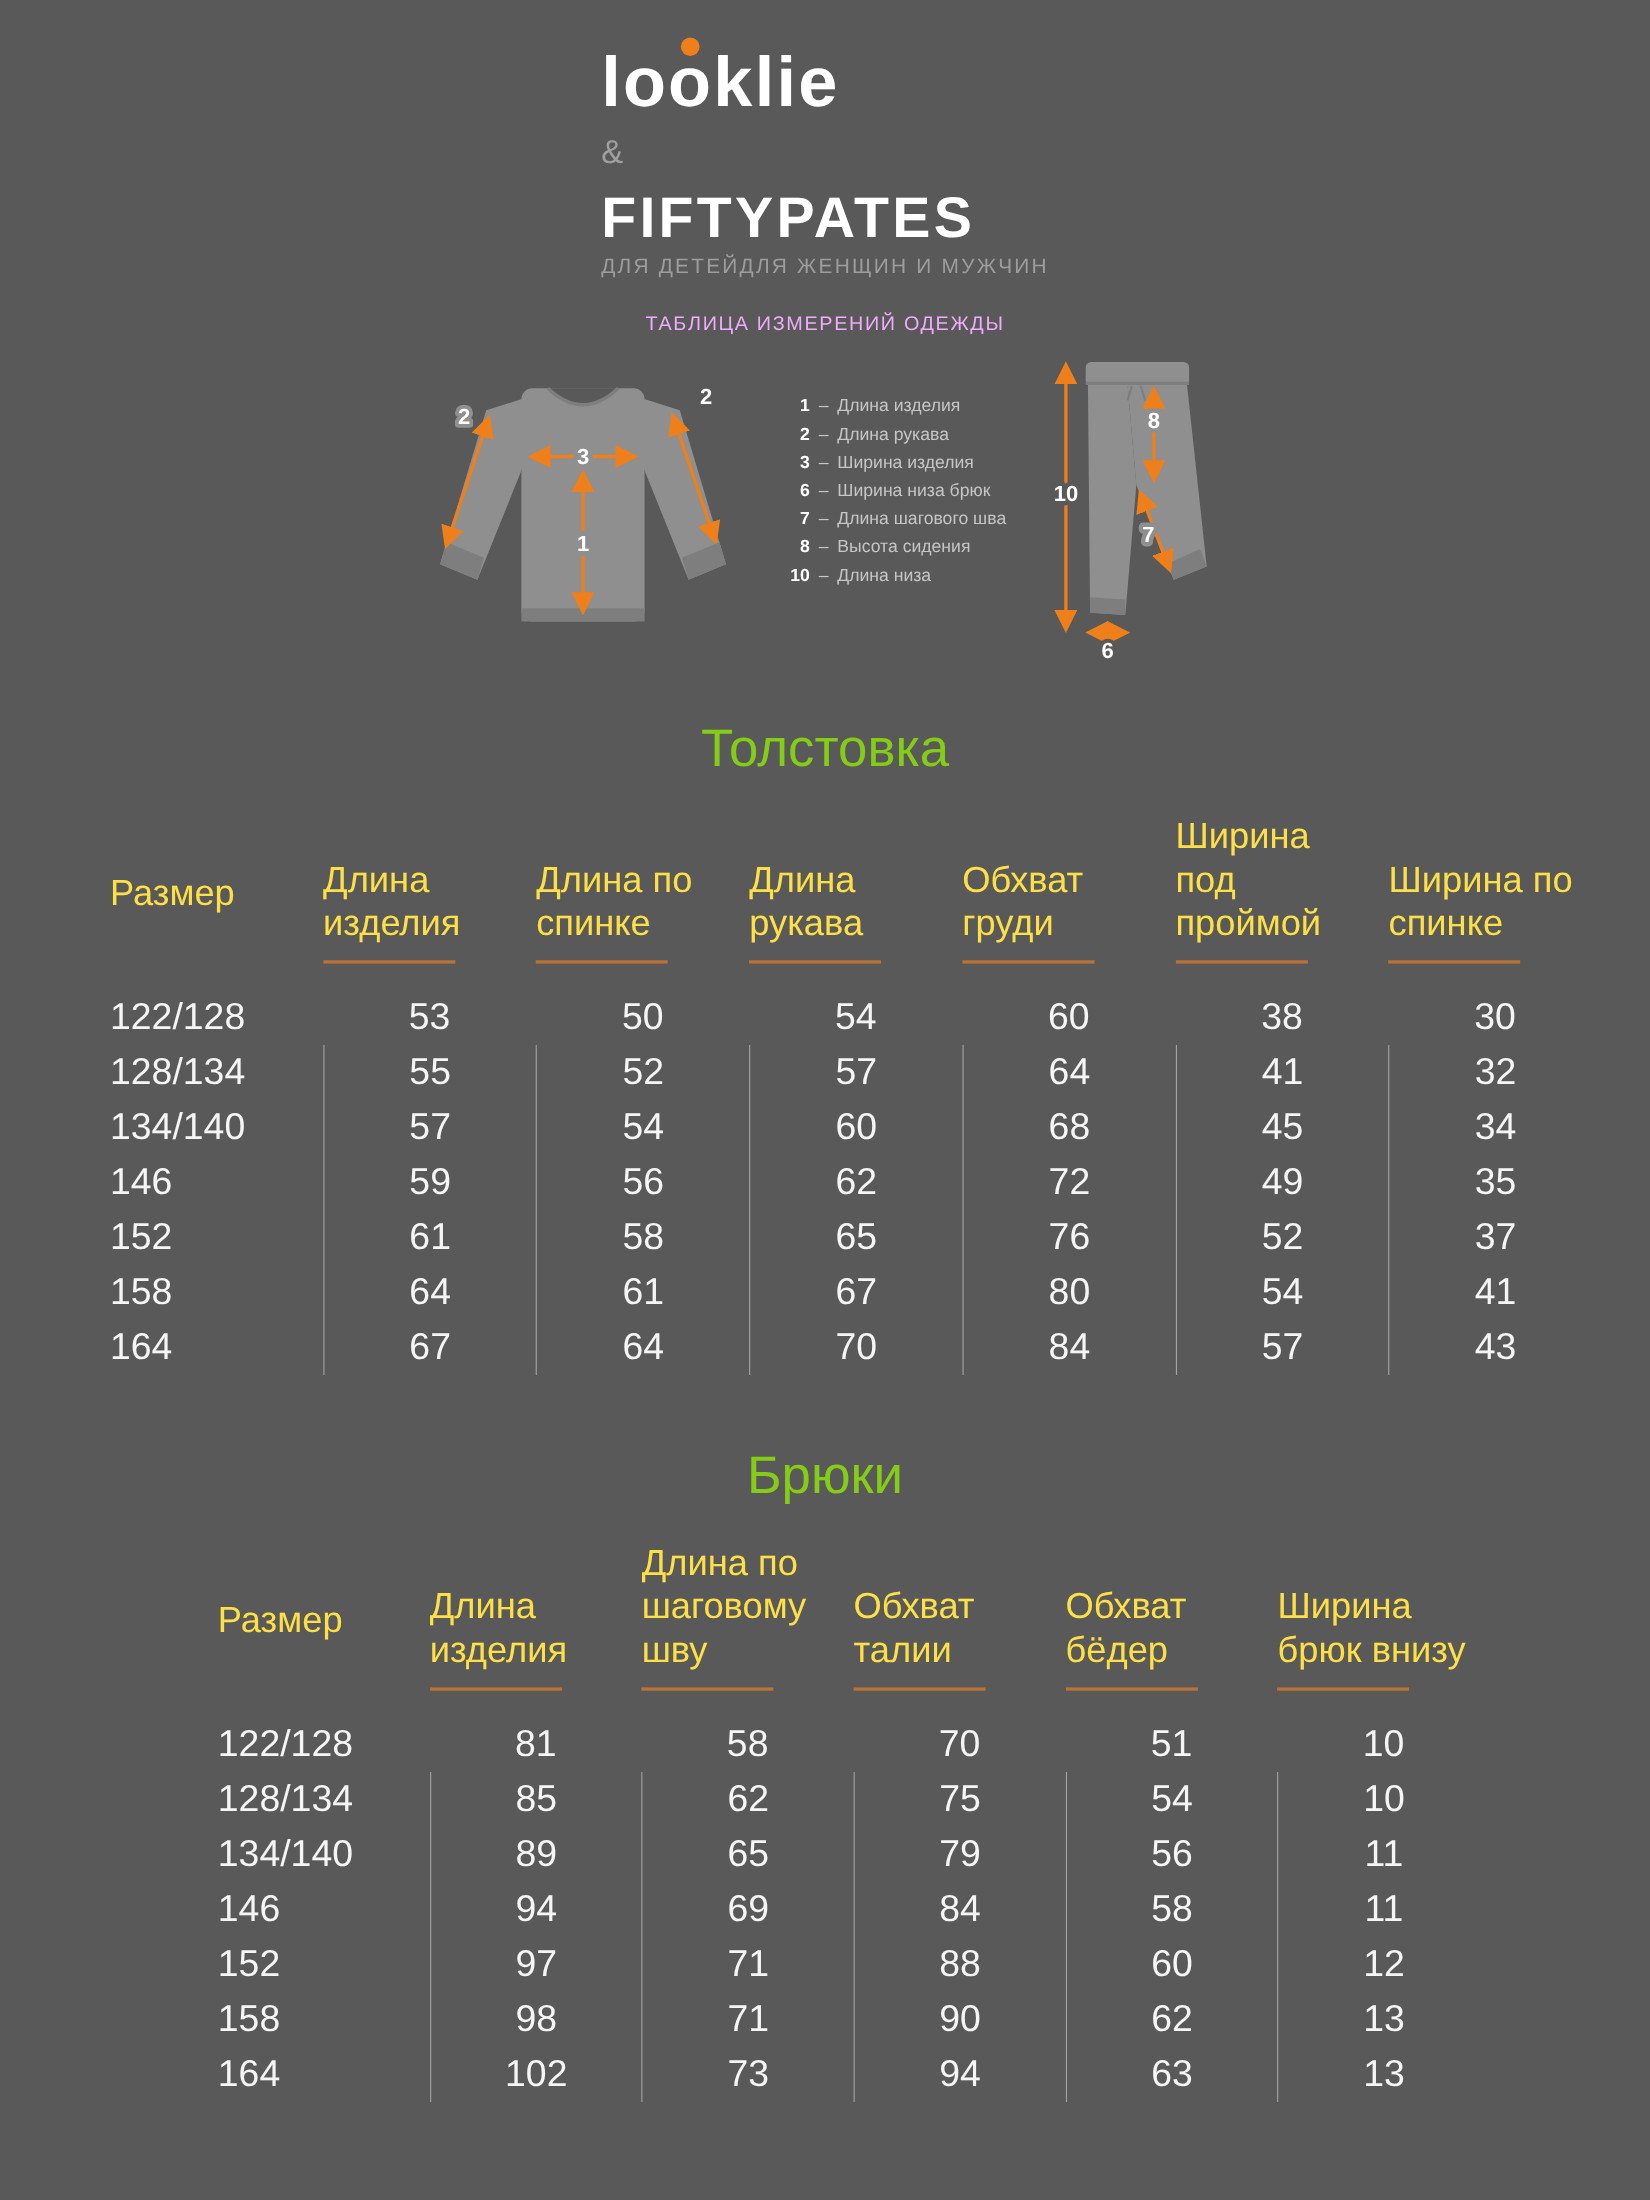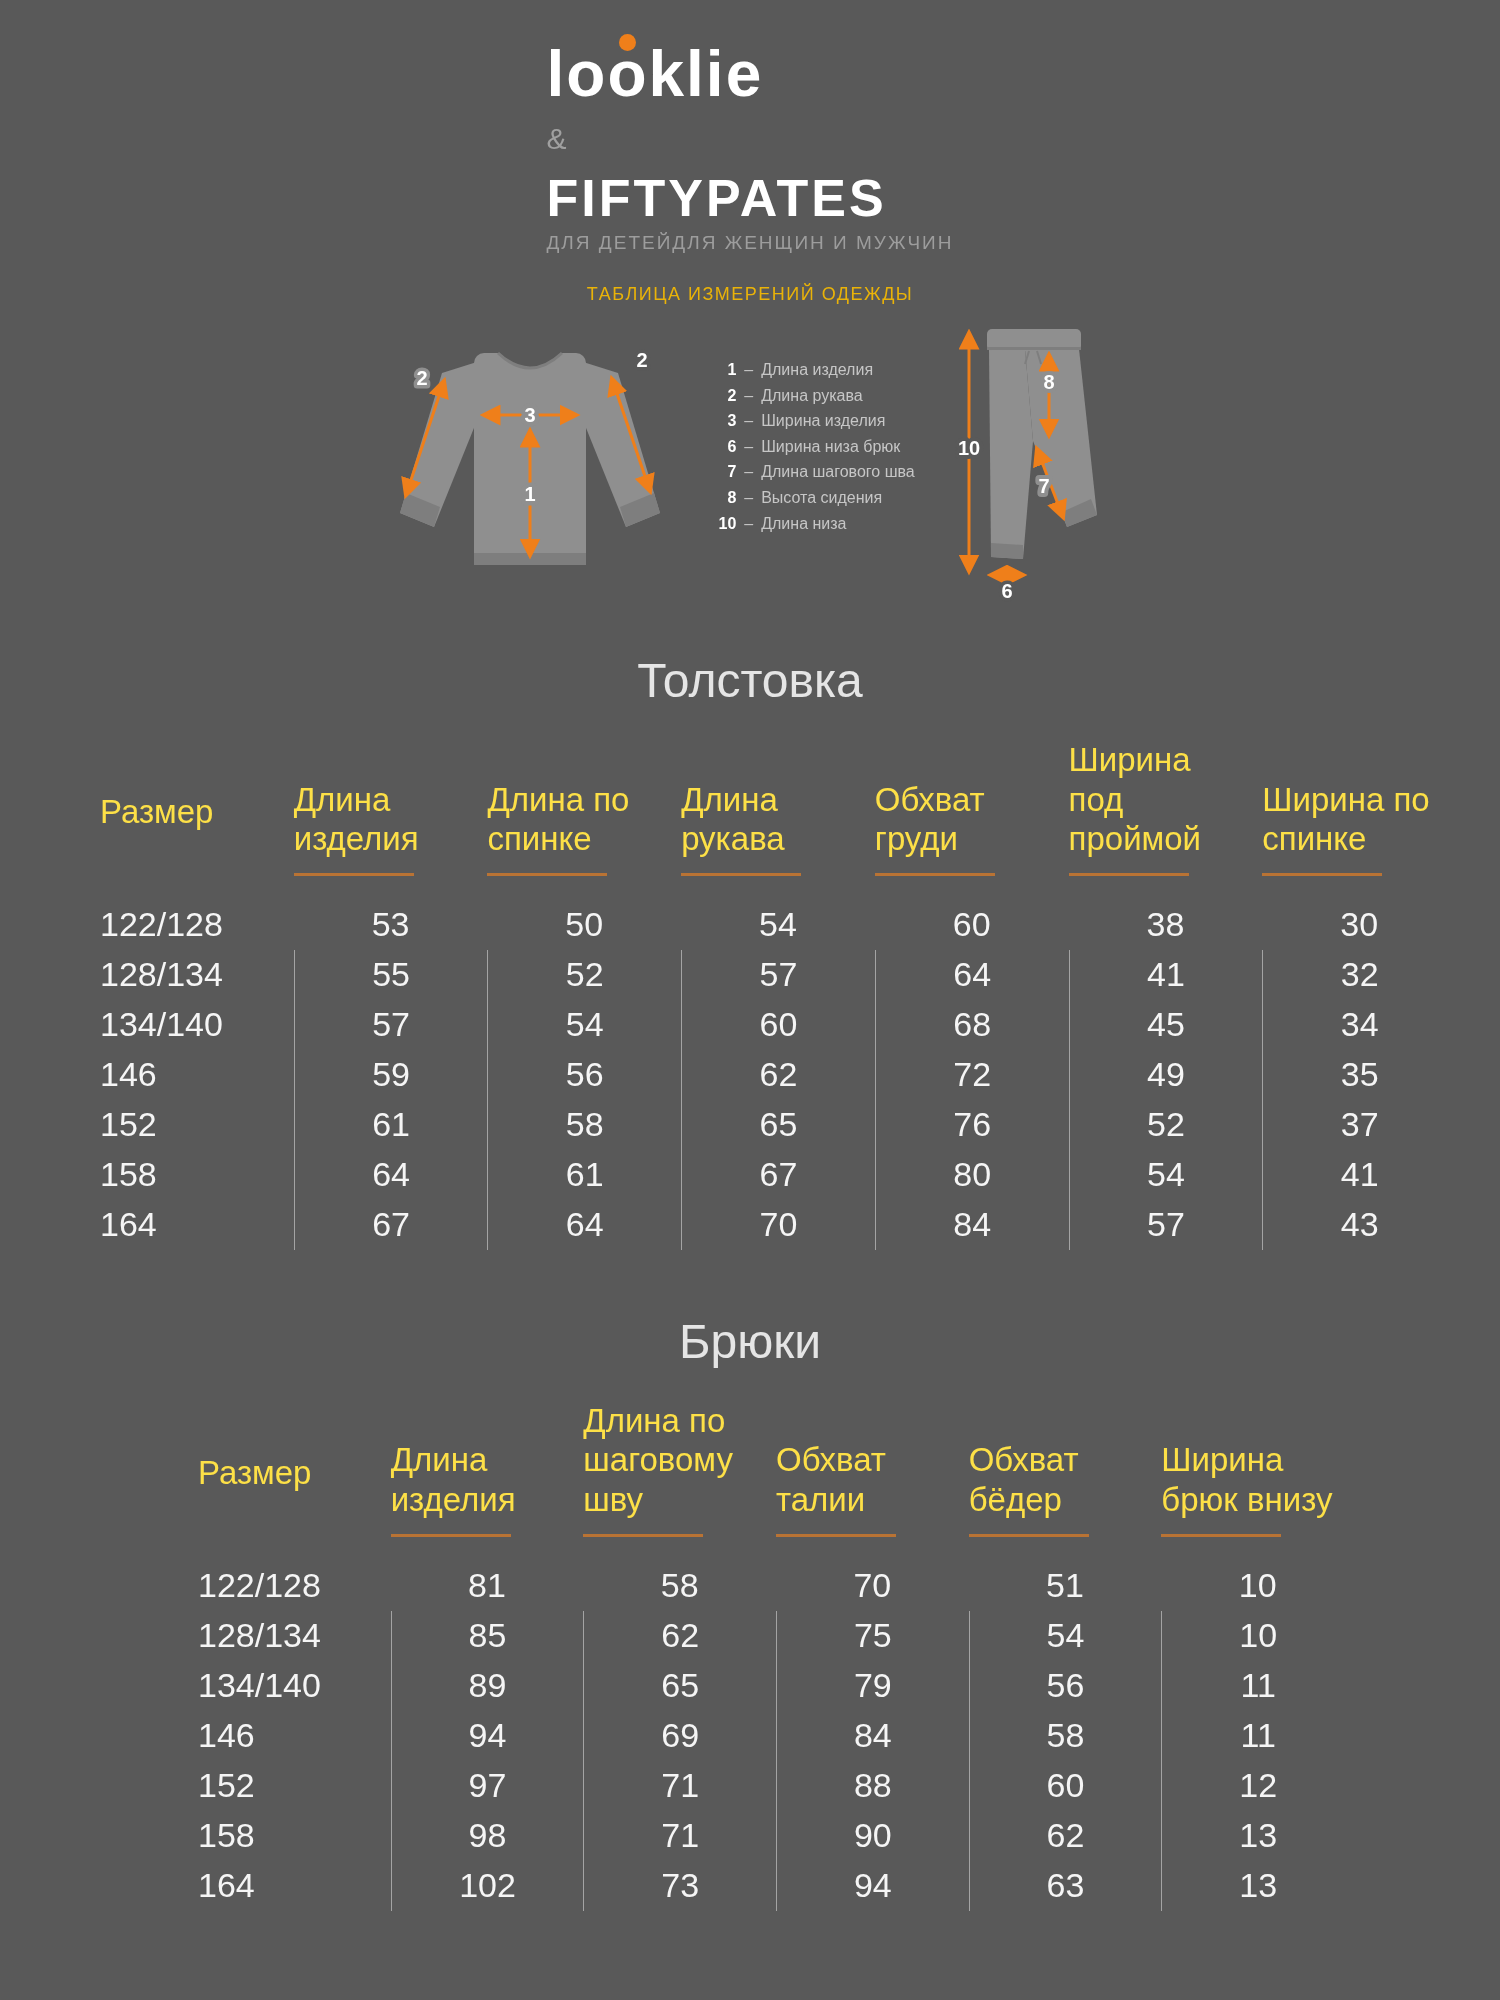--- a/index.html
+++ b/index.html
@@ -17,29 +17,29 @@
   .brand-inner{width:fit-content;margin:0 auto;}
   .brand-line{display:flex;align-items:baseline;gap:16px;flex-direction:column;}
   .looklie-wrap{position:relative;font-size:64px;font-weight:700;letter-spacing:2px;line-height:1;}
   .logo-dot{position:absolute;left:72px;top:-8px;width:17px;height:17px;border-radius:50%;background:#ef7f1a;}
   .amp{font-size:30px;color:#a0a0a0;}
   .fifty{font-size:52px;font-weight:700;letter-spacing:3px;line-height:1;}
   .brand-sub{display:flex;justify-content:space-between;margin-top:8px;
     font-size:19px;letter-spacing:2px;color:#9d9d9d;}
 
   
-  .chart-title{text-align:center;margin-top:30px;font-size:18px;letter-spacing:1.5px;color:#eab308;}
+  .chart-title{text-align:center;margin-top:30px;font-size:18px;letter-spacing:1.5px;color:#f0abfc;}
   .diagram{display:flex;justify-content:center;align-items:flex-start;gap:30px;margin-top:14px;height:300px;}
   .legend{margin-top:38px;font-size:16px;color:#c6c6c6;line-height:1.6;}
   .legend-row{display:flex;}
   .legend-num{min-width:26px;text-align:right;color:#ffffff;font-weight:700;margin-right:8px;}
   .legend-dash{margin-right:8px;}
 
   
-  .table-title{font-size:48px;font-weight:400;text-align:center;color:#e5e5e5;margin:0;}
+  .table-title{font-size:48px;font-weight:400;text-align:center;color:#84cc16;margin:0;}
   #hoodie-title{margin-top:34px;}
   #pants-title{margin-top:64px;}
 
   .size-table{margin-top:32px;}
   .cols7{width:1356px;margin-left:100px;}
   .cols6{width:1156px;margin-left:198px;}
   .thead,.trow{display:grid;}
   .cols7 .thead,.cols7 .trow{grid-template-columns:repeat(7,1fr);}
   .cols6 .thead,.cols6 .trow{grid-template-columns:repeat(6,1fr);}
   .thead{align-items:end;margin-bottom:24px;}

